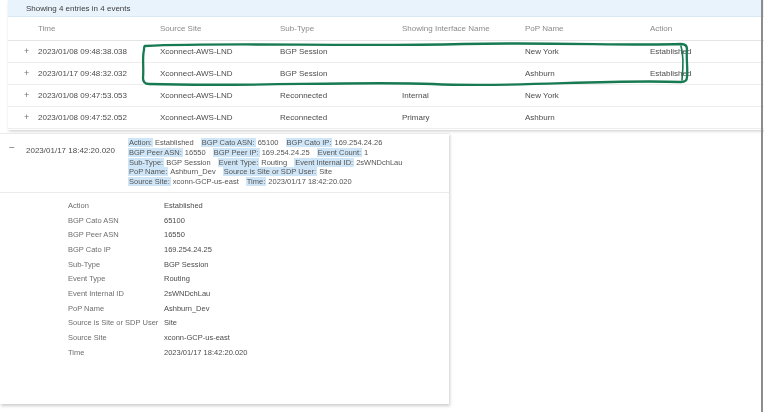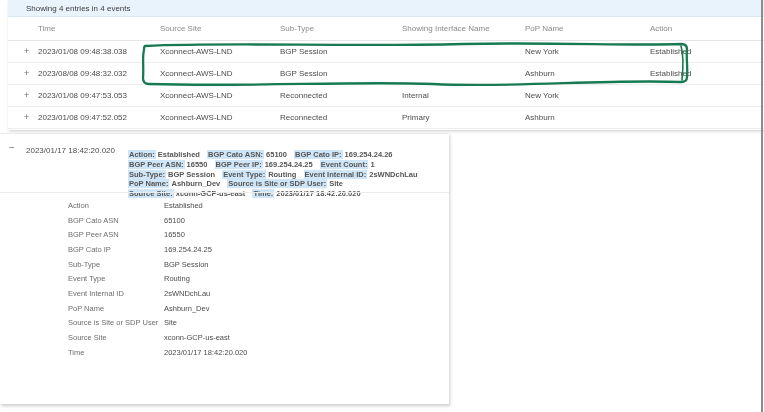--- a/index.html
+++ b/index.html
@@ -38,21 +38,21 @@
     position:absolute; top:133px; left:0; width:449px; height:271px;
     background:#fff; border-top:1px solid #ececec;
     box-shadow:1px 2px 3px rgba(0,0,0,.2);
   }
   .detail-head { position:relative; height:58px; }
   .collapse-btn {
     position:absolute; left:9px; top:9px; background:none; border:none;
     font-size:10px; line-height:10px; color:#6f6f6f; cursor:pointer; padding:0;
   }
   .d-time { position:absolute; left:26px; top:12px; font-size:8px; color:#4c4c4c; white-space:nowrap; }
-  .chips { position:absolute; left:128px; top:16px; width:320px; font-size:7.5px; line-height:9.8px; color:#555;font-weight:bold; }
+  .chips { position:absolute; left:128px; top:4px; width:320px; font-size:7.5px; line-height:9.8px; color:#555; }
   .chip { white-space:nowrap; margin-right:5px; }
   .chip-l { background:#cfe6f8; padding:0 1px; }
   .chip-v { padding-left:2px; }
 
   .detail-list { position:absolute; top:58px; left:0; right:0; border-top:1px solid #ececec; padding-top:5px; }
   .d-row {
     display:grid; grid-template-columns:96px auto; height:14.7px; align-items:center;
     margin-left:68px;
   }
   .d-label { font-size:7.5px; color:#6e6e6e; white-space:nowrap; }
@@ -86,21 +86,21 @@
         <div class="c c-exp"><button class="expander">+</button></div>
         <div class="c">2023/01/08 09:48:38.038</div>
         <div class="c">Xconnect-AWS-LND</div>
         <div class="c">BGP Session</div>
         <div class="c"></div>
         <div class="c">New York</div>
         <div class="c">Established</div>
       </div>
       <div class="row">
         <div class="c c-exp"><button class="expander">+</button></div>
-        <div class="c">2023/08/08 09:48:32.032</div>
+        <div class="c">2023/01/17 09:48:32.032</div>
         <div class="c">Xconnect-AWS-LND</div>
         <div class="c">BGP Session</div>
         <div class="c"></div>
         <div class="c">Ashburn</div>
         <div class="c">Established</div>
       </div>
       <div class="row">
         <div class="c c-exp"><button class="expander">+</button></div>
         <div class="c">2023/01/08 09:47:53.053</div>
         <div class="c">Xconnect-AWS-LND</div>

